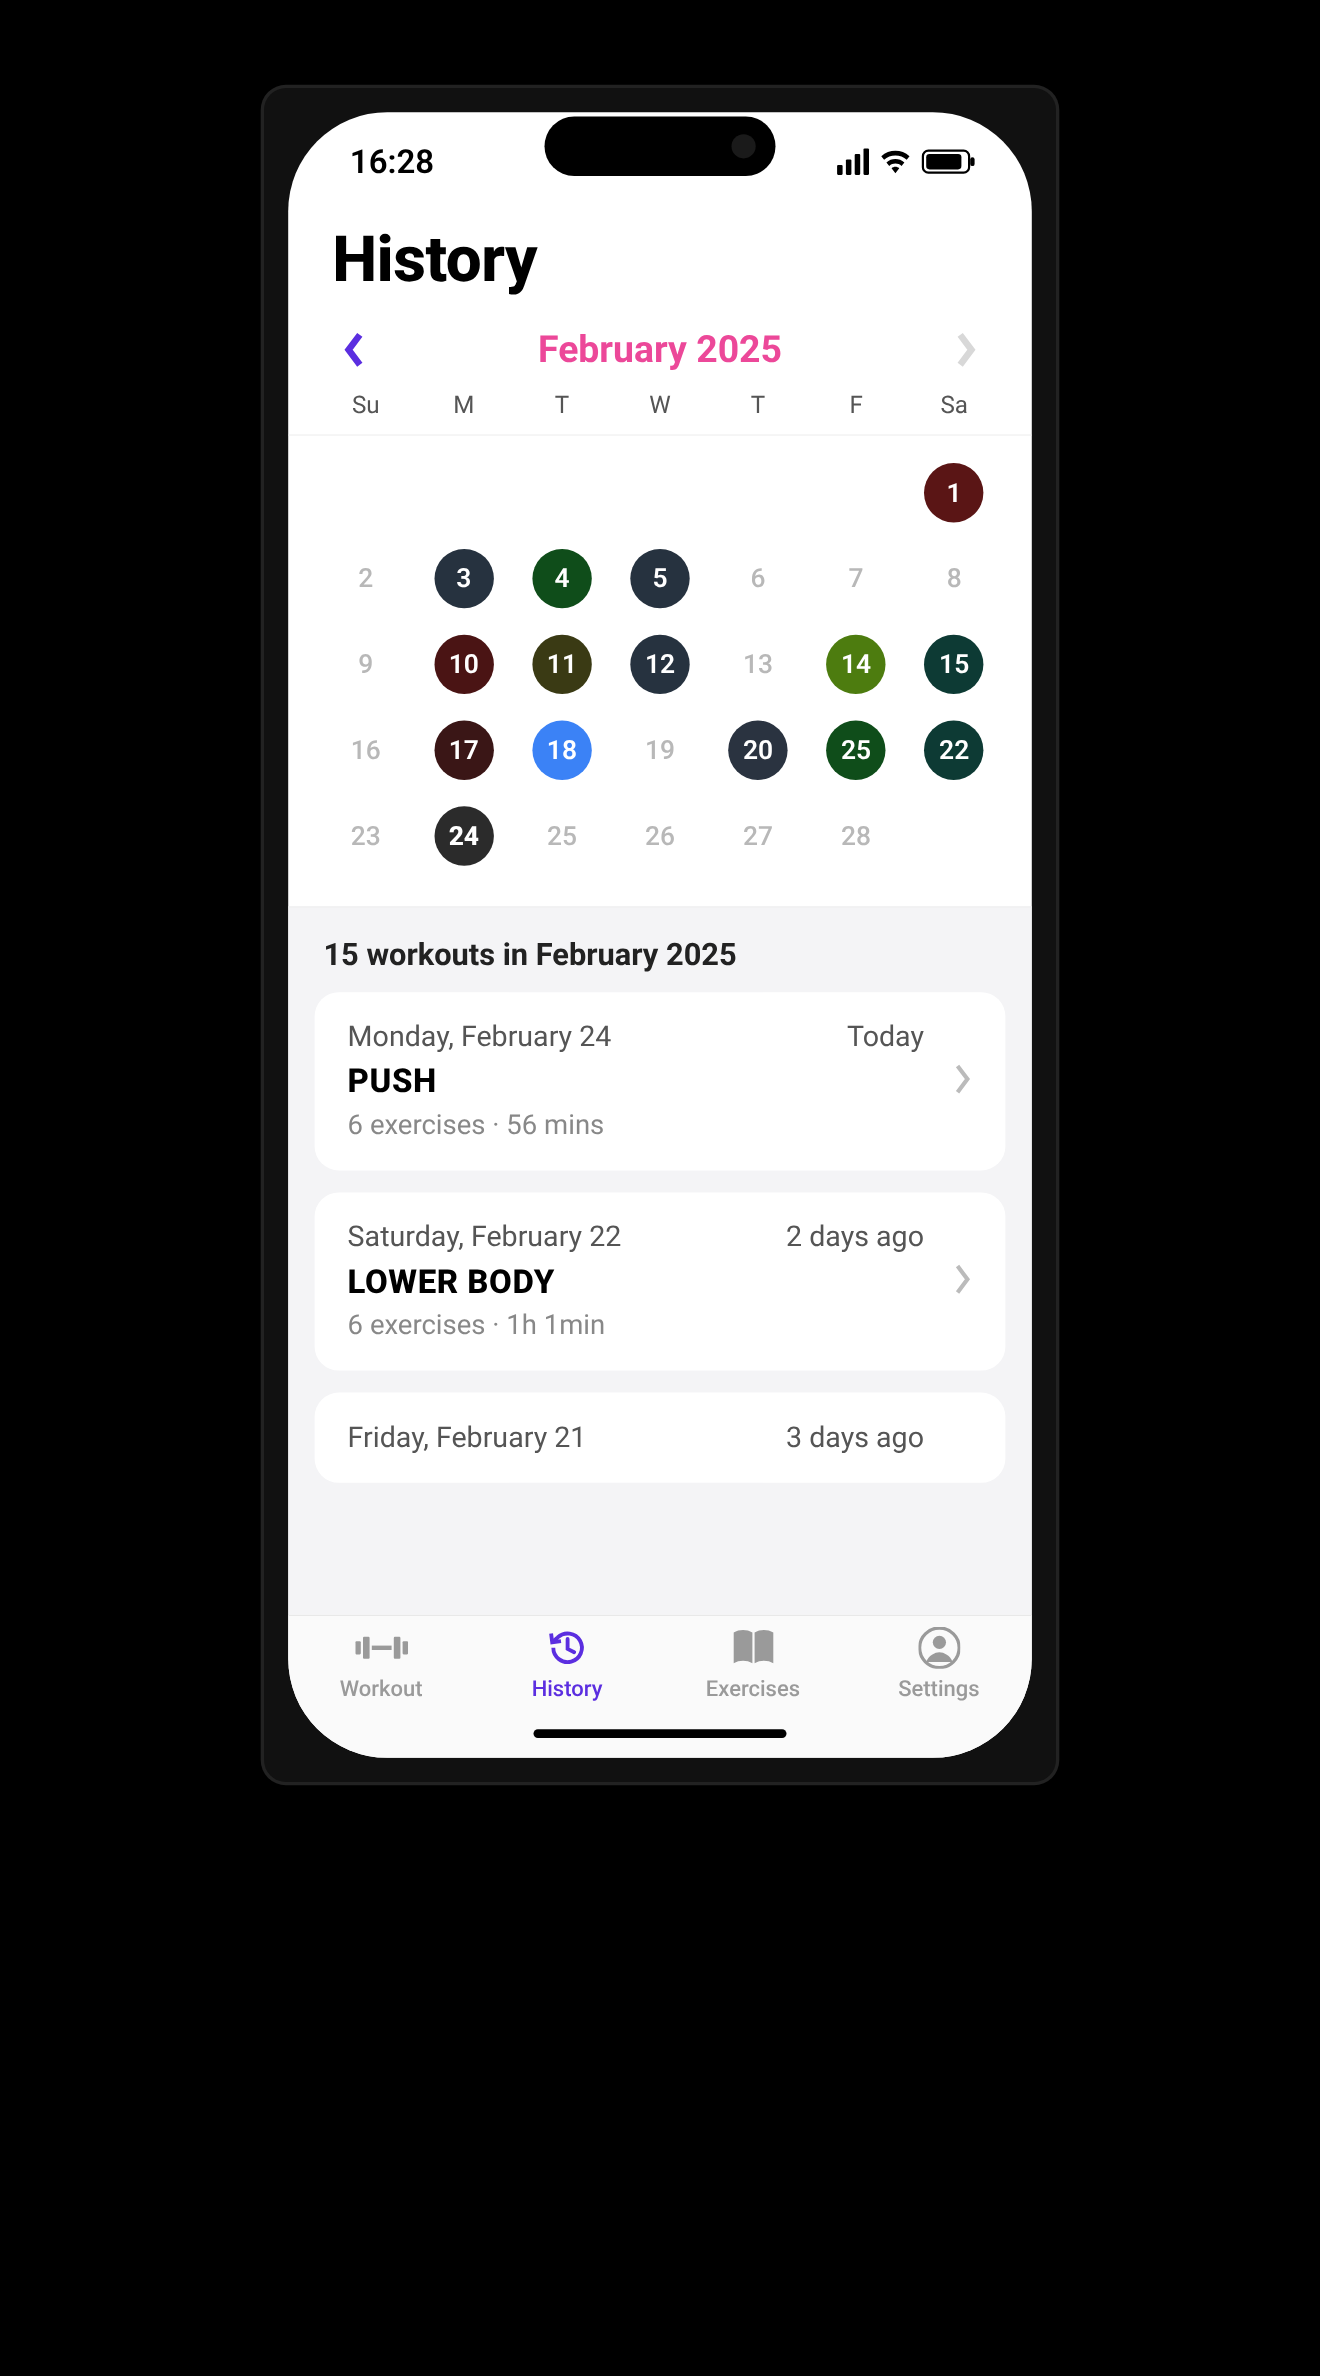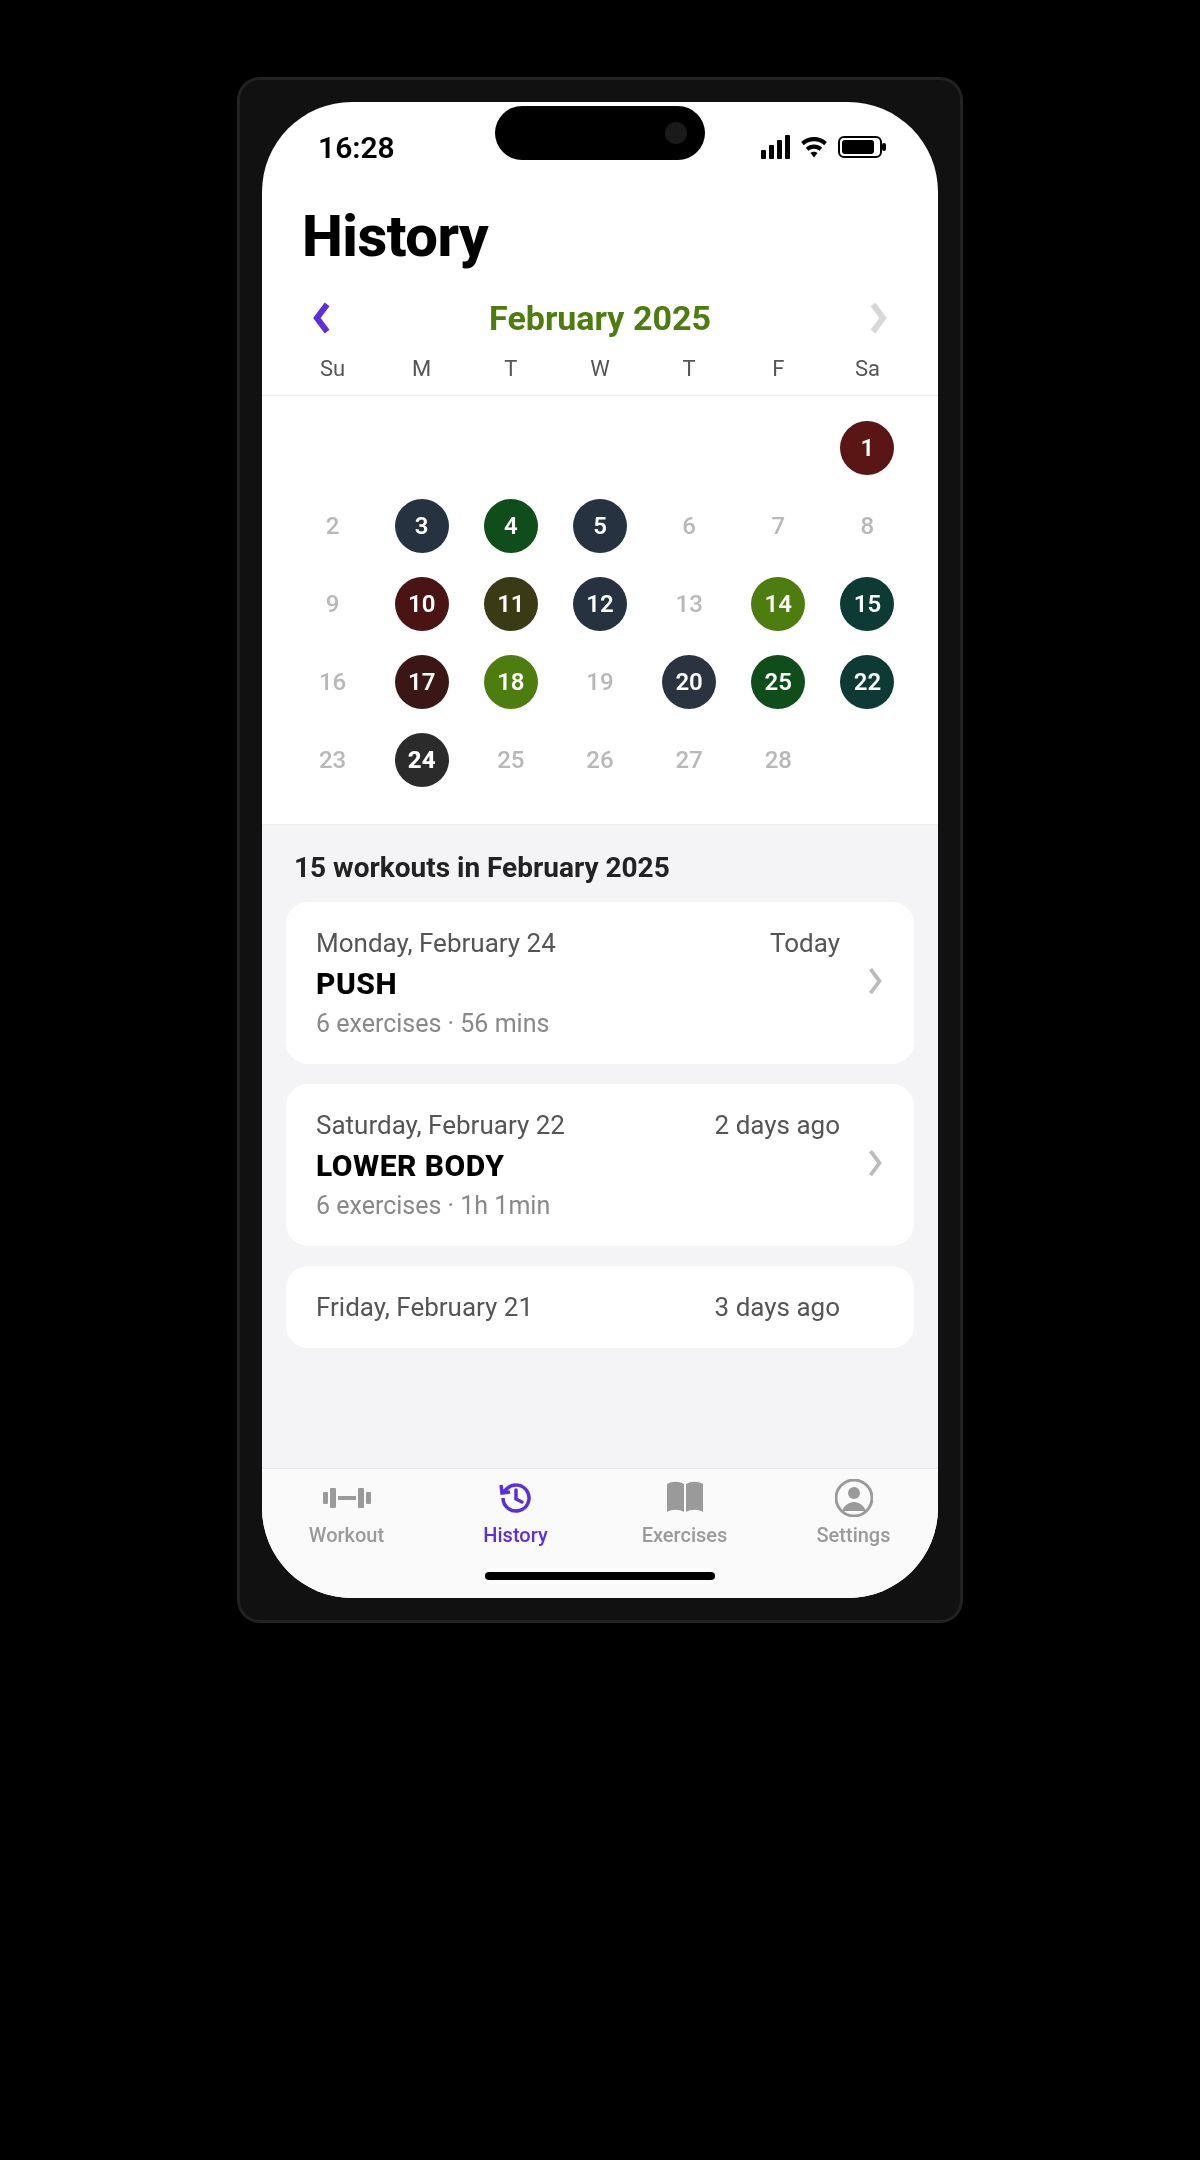--- a/index.html
+++ b/index.html
@@ -85,21 +85,21 @@
     letter-spacing: -0.5px;
   }
 
   
   .cal-nav {
     display:flex; align-items:center; justify-content:space-between;
     padding: 0 40px 10px;
   }
   .cal-nav .chev { width:40px; height:40px; display:flex; align-items:center; justify-content:center; }
   .cal-nav .chev svg{ stroke-width:3.5; }
-  .month-label { font-size:34px; font-weight:700; color:#4d7c0f; }
+  .month-label { font-size:34px; font-weight:700; color:#ec4899; }
 
   .weekdays {
     display:grid; grid-template-columns: repeat(7,1fr);
     padding: 8px 26px 14px;
     border-bottom:1px solid #eee;
   }
   .weekdays span{
     text-align:center; font-size:22px; color:#555;
   }
 
@@ -269,21 +269,21 @@
           <div class="day filled">
             <div class="circle" style="background: rgb(13, 58, 52);">15</div>
           </div>
           <div class="day empty">
             <div class="circle">16</div>
           </div>
           <div class="day filled">
             <div class="circle" style="background: rgb(58, 22, 22);">17</div>
           </div>
           <div class="day filled">
-            <div class="circle" style="background: #4d7c0f;">18</div>
+            <div class="circle" style="background: #3b82f6;">18</div>
           </div>
           <div class="day empty">
             <div class="circle">19</div>
           </div>
           <div class="day filled">
             <div class="circle" style="background: rgb(42, 51, 64);">20</div>
           </div>
           <div class="day filled">
             <div class="circle" style="background: rgb(15, 77, 26);">25</div>
           </div>

